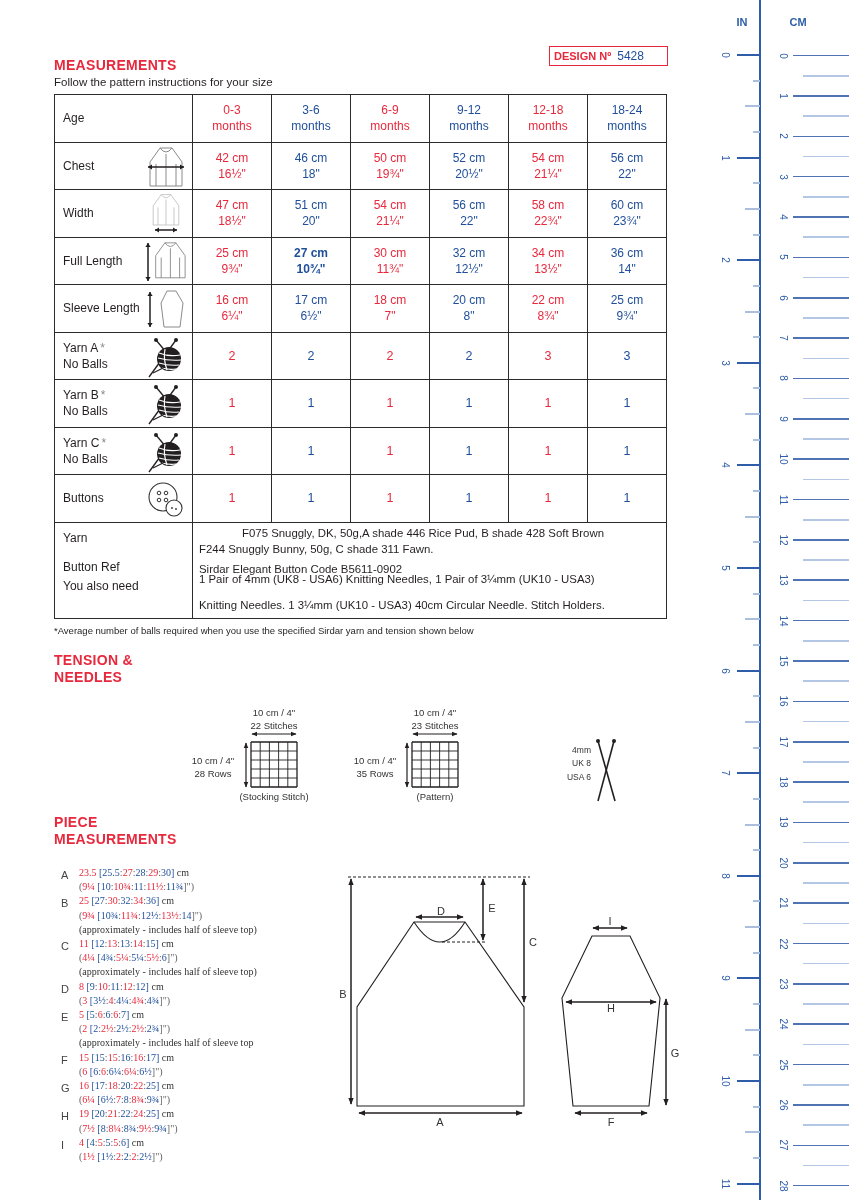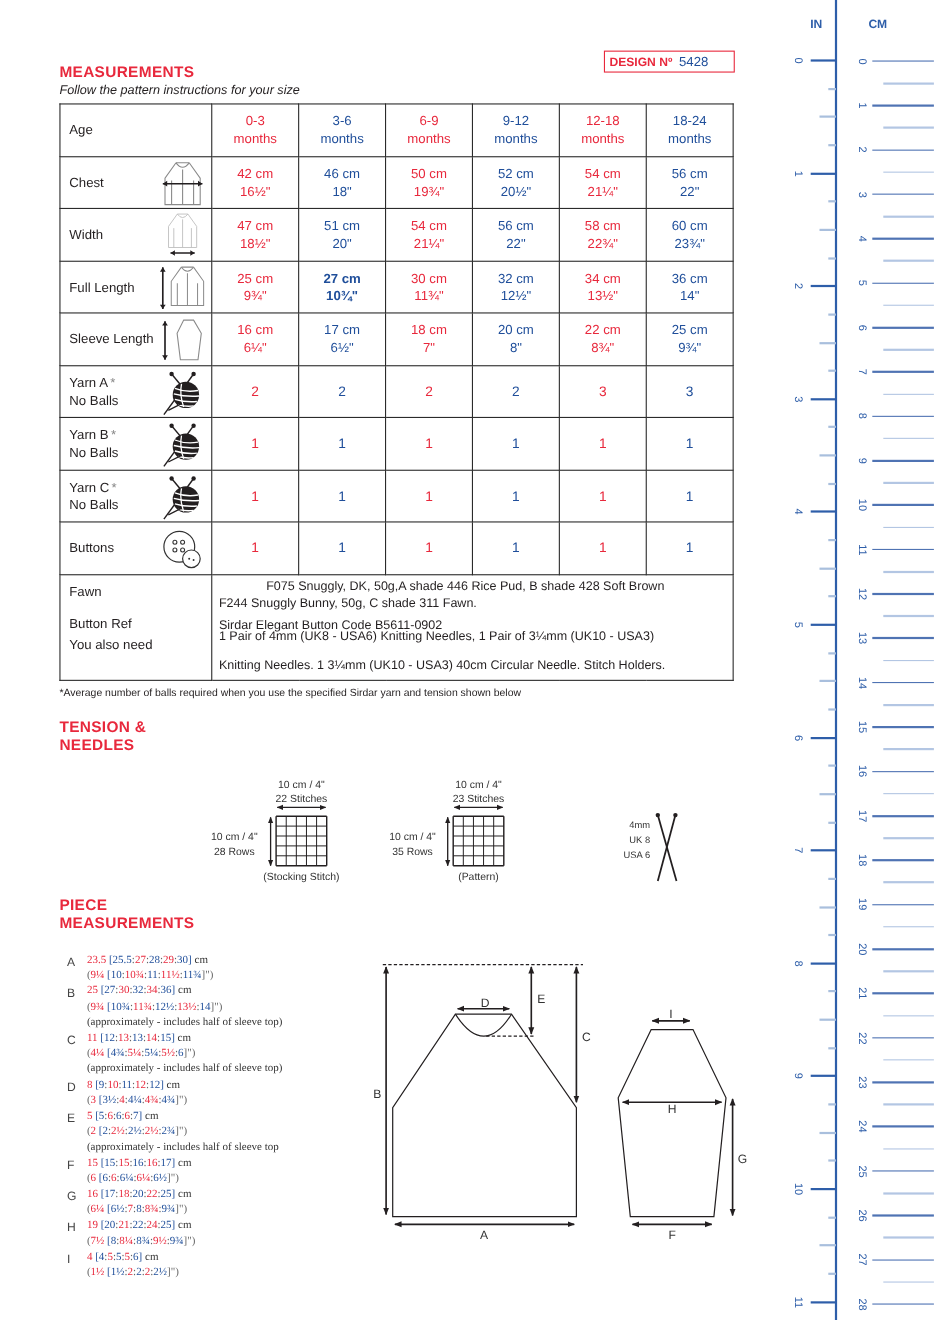--- a/index.html
+++ b/index.html
@@ -6,21 +6,21 @@
     html, body { margin: 0; padding: 0; background: #ffffff; }
     body {
       width: 849px; height: 1200px; position: relative; overflow: hidden;
       font-family: "Liberation Sans", sans-serif; color: #231f20;
     }
     .abs { position: absolute; }
     .heading {
       position: absolute; left: 54px; color: #e8283c; font-weight: bold;
       font-size: 14px; letter-spacing: 0.3px; line-height: 16.5px; white-space: nowrap;
     }
-    .subtitle { position: absolute; left: 54px; top: 76px; font-size: 11.5px; white-space: nowrap; font-style: italic; }
+    .subtitle { position: absolute; left: 54px; top: 76px; font-size: 11.5px; white-space: nowrap; }
     .design-box {
       position: absolute; left: 549px; top: 46px; width: 119px; height: 20px;
       border: 1px solid #e8283c; font-size: 11px; line-height: 18px; padding-left: 4px; white-space: nowrap;
     }
     .design-box .dl { color: #e8283c; font-weight: bold; }
     .design-box .dn { color: #1f4e9a; font-size: 12px; margin-left: 3px; }
 
     
     .size-table {
       position: absolute; left: 54px; top: 94px; width: 613px;
@@ -458,21 +458,21 @@
         </td>
         <td class="val count" style="color: rgb(232, 40, 60);">
           <span>1</span>
         </td>
         <td class="val count" style="color: rgb(31, 78, 154);">
           <span>1</span>
         </td>
       </tr>
       <tr class="info">
         <td>
-          <div class="info-lbl" style="top: 7px;">Fawn</div>
+          <div class="info-lbl" style="top: 7px;">Yarn</div>
           <div class="info-lbl" style="top: 36px;">Button Ref</div>
           <div class="info-lbl" style="top: 55px;">You also need</div>
         </td>
         <td colspan="6">
           <div class="info-txt" style="top: 2px; padding-left: 43px;">F075 Snuggly, DK, 50g,A shade 446 Rice Pud, B shade 428 Soft Brown</div>
           <div class="info-txt" style="top: 18px;">F244 Snuggly Bunny, 50g, C shade 311 Fawn.</div>
           <div class="info-txt" style="top: 38px;">Sirdar Elegant Button Code B5611-0902</div>
           <div class="info-txt" style="top: 48px;">1 Pair of 4mm (UK8 - USA6) Knitting Needles, 1 Pair of 3¼mm (UK10 - USA3)</div>
           <div class="info-txt" style="top: 74px;">Knitting Needles. 1 3¼mm (UK10 - USA3) 40cm Circular Needle. Stitch Holders.</div>
         </td>

